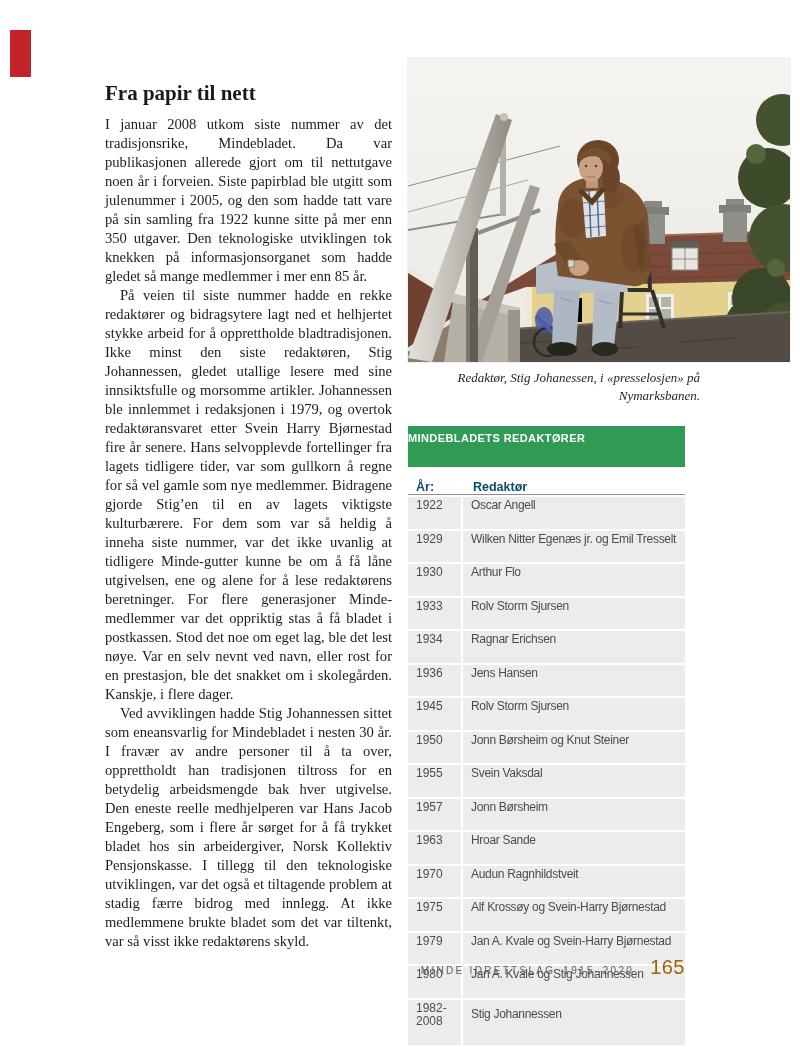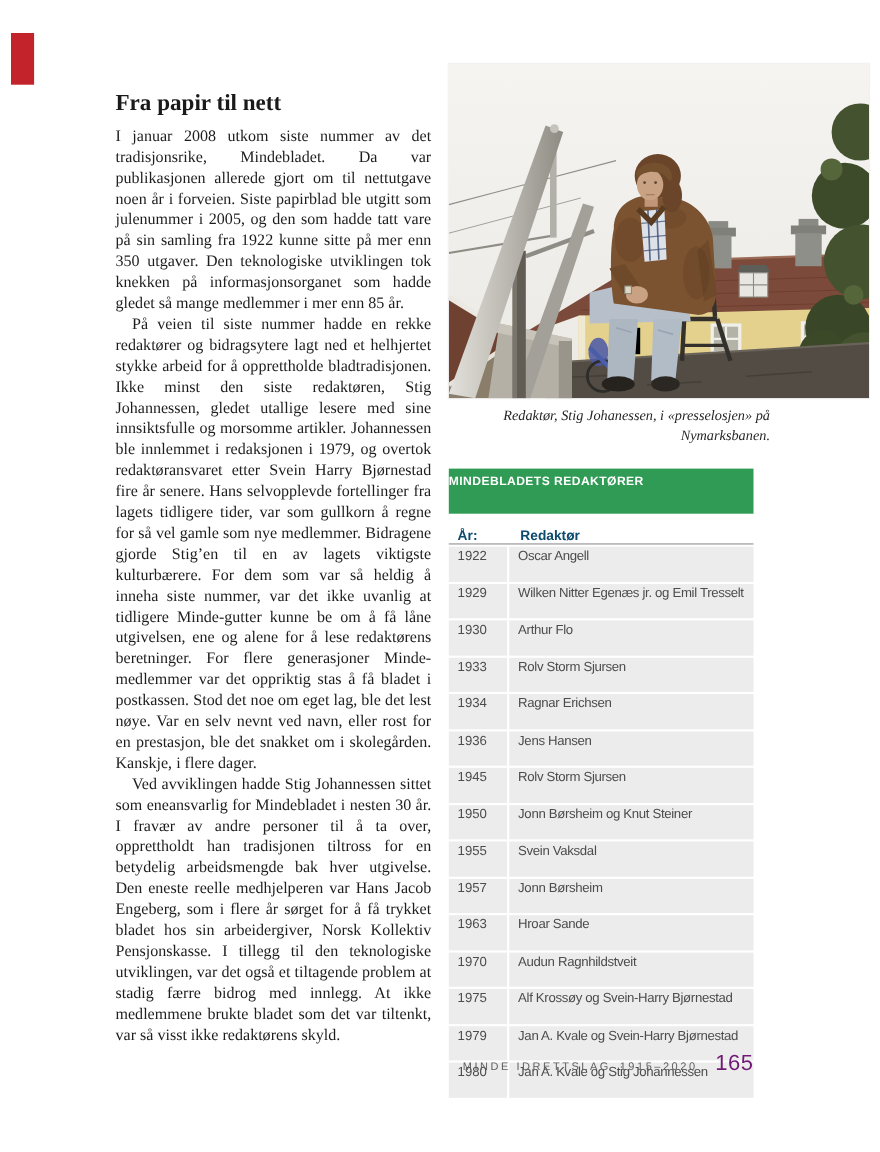--- a/index.html
+++ b/index.html
@@ -54,21 +54,21 @@
   }
   .trow .year { width:53px; margin-right:2px; white-space:pre-line; }
   .trow .editor { flex:1; padding-left:8px; letter-spacing:-0.3px; white-space:nowrap; }
 
   
   .footer { position:absolute; left:408px; top:956px; width:277px;
     display:flex; justify-content:flex-end; align-items:baseline;
     font-family:"Liberation Sans","DejaVu Sans",sans-serif; }
   .f-label, .f-range { font-size:10px; letter-spacing:2.3px; color:var(--footer-gray,#5f5f5f); }
   .f-range { margin-left:8px; }
-  .page-num { font-size:20px; color:#701a75; margin-left:16px; letter-spacing:0.5px; }
+  .page-num { font-size:20px; color:#a16207; margin-left:16px; letter-spacing:0.5px; }
 </style>
 </head>
 <body>
 
 <div class="red-marker"></div>
 
 <main class="text-col">
   <h1>Fra papir til nett</h1>
   <p>I januar 2008 utkom siste nummer av det tradisjonsrike, Mindebladet. Da var publikasjonen allerede gjort om til nettutgave noen år i forveien. Siste papirblad ble utgitt som julenummer i 2005, og den som hadde tatt vare på sin samling fra 1922 kunne sitte på mer enn 350 utgaver. Den teknologiske utviklingen tok knekken på informasjonsorganet som hadde gledet så mange medlemmer i mer enn 85 år.</p>
   <p class="indent">På veien til siste nummer hadde en rekke redaktører og bidragsytere lagt ned et helhjertet stykke arbeid for å opprettholde bladtradisjonen. Ikke minst den siste redaktøren, Stig Johannessen, gledet utallige lesere med sine innsiktsfulle og morsomme artikler. Johannessen ble innlemmet i redaksjonen i 1979, og overtok redaktøransvaret etter Svein Harry Bjørnestad fire år senere. Hans selvopplevde fortellinger fra lagets tidligere tider, var som gullkorn å regne for så vel gamle som nye medlemmer. Bidragene gjorde Stig’en til en av lagets viktigste kulturbærere. For dem som var så heldig å inneha siste nummer, var det ikke uvanlig at tidligere Minde-gutter kunne be om å få låne utgivelsen, ene og alene for å lese redaktørens beretninger. For flere generasjoner Minde-medlemmer var det oppriktig stas å få bladet i postkassen. Stod det noe om eget lag, ble det lest nøye. Var en selv nevnt ved navn, eller rost for en prestasjon, ble det snakket om i skolegården. Kanskje, i flere dager.</p>
@@ -292,20 +292,25 @@
   <div class="trow">
     <div class="cell year">1979</div>
     <div class="cell editor">Jan A. Kvale og Svein-Harry Bjørnestad</div>
   </div>
 
   <div class="trow">
     <div class="cell year">1980</div>
     <div class="cell editor">Jan A. Kvale og Stig Johannessen</div>
   </div>
 
+  <div class="trow">
+    <div class="cell year">1982-
+2008</div>
+    <div class="cell editor">Stig Johannessen</div>
+  </div>
 </div>
 </section>
 
 <footer class="footer">
   <span class="f-label">MINDE IDRETTSLAG</span>
   <span class="f-range">1915–2020</span>
   <span class="page-num">165</span>
 </footer>
 
 </body></html>

